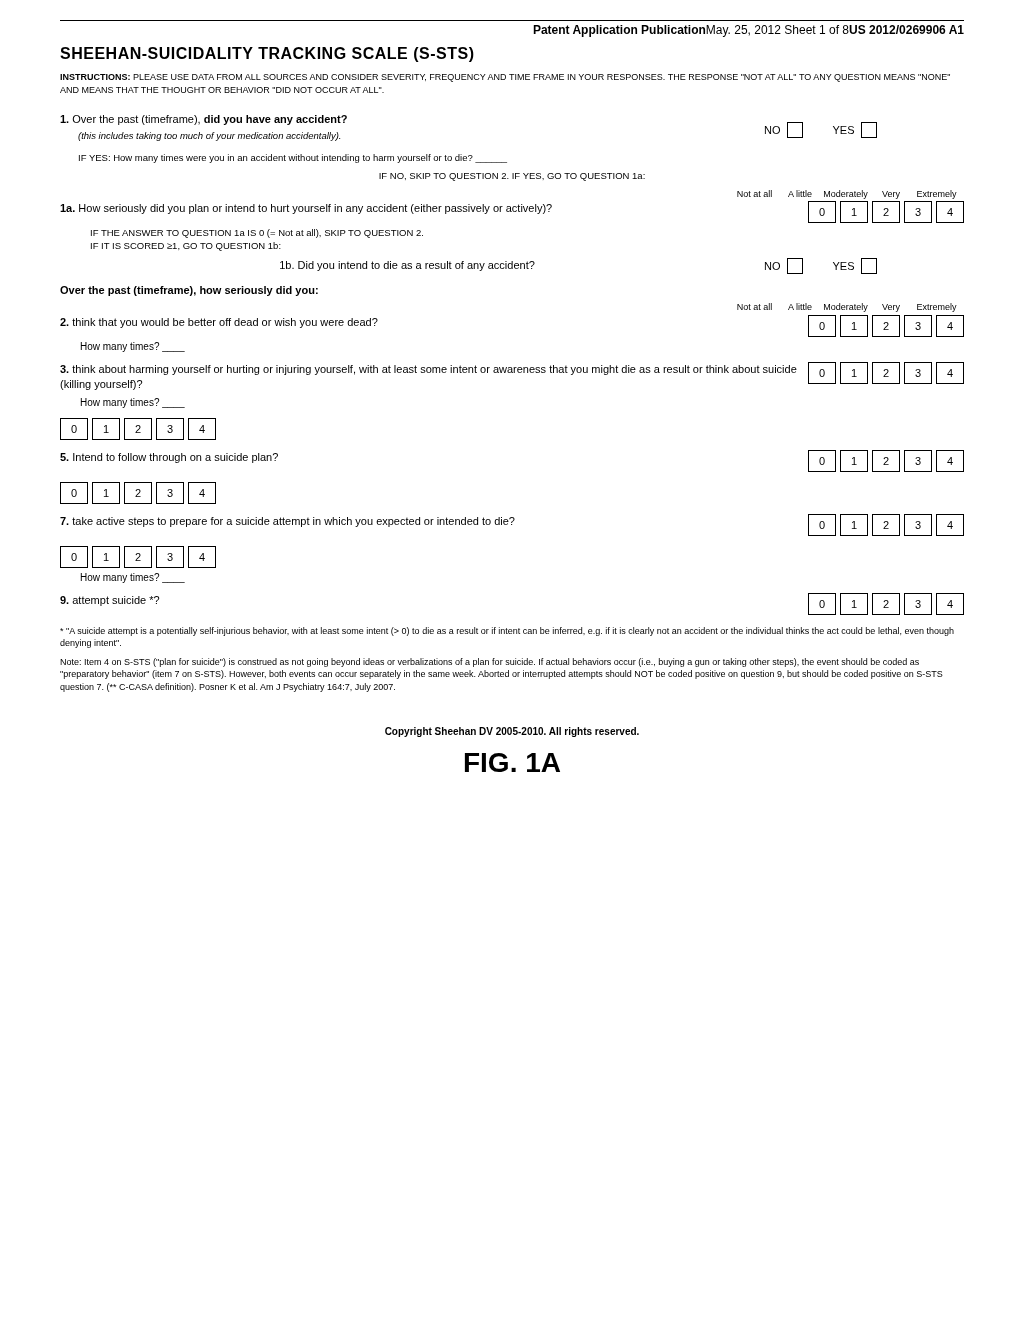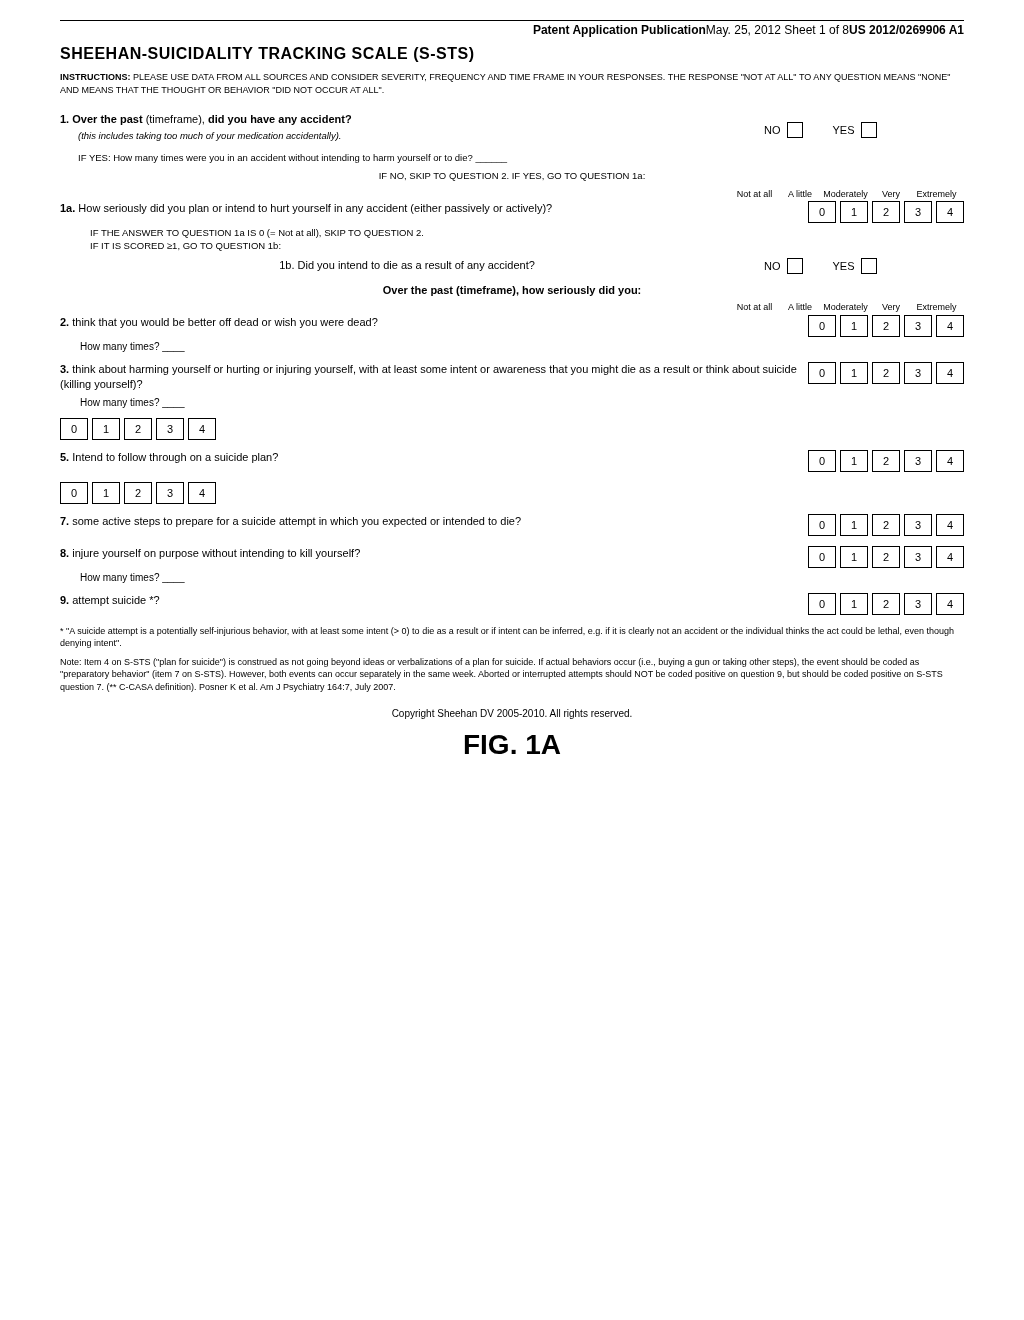--- a/index.html
+++ b/index.html
@@ -131,21 +131,21 @@
 <div class="main-title">SHEEHAN-SUICIDALITY TRACKING SCALE (S-STS)</div>
 
 <div class="instructions">
   <strong>INSTRUCTIONS:</strong><span> PLEASE USE DATA FROM ALL SOURCES AND CONSIDER SEVERITY, FREQUENCY AND TIME FRAME IN YOUR RESPONSES. THE RESPONSE "NOT AT ALL" TO ANY QUESTION MEANS "NONE" AND MEANS THAT THE THOUGHT OR BEHAVIOR "DID NOT OCCUR AT ALL".</span>
 </div>
 
 <div class="question-block">
   <div class="yes-no-row">
     <div class="question-text">
       <span style="font-weight:bold;">1.</span>
-      <span style="font-weight:bold;"> Over the past</span>
+      <span style="font-weight:normal;"> Over the past</span>
       <span> (timeframe),</span>
       <span style="font-weight:bold;"> did you have any accident?</span>
       <div class="sub-text">(this includes taking too much of your medication accidentally).</div>
     </div>
     <div class="yes-no-boxes">
       <div class="yes-no-item">
         <span>NO</span>
         <div class="checkbox-box"></div>
       </div>
       <div class="yes-no-item">
@@ -194,21 +194,21 @@
         <div class="checkbox-box"></div>
       </div>
       <div class="yes-no-item">
         <span>YES</span>
         <div class="checkbox-box"></div>
       </div>
     </div>
   </div>
 </div>
 
-<div style="margin: 10px 0 6px 0; text-align: center;">
+<div style="margin: 10px 0 6px 0;">
   <span class="section-heading">Over the past (timeframe),<span style="font-weight:bold;"> how seriously did you:</span></span>
 </div>
 
 <div style="display:flex; justify-content:flex-end; gap:4px; margin-bottom:2px;">
   <div style="width:55px; font-size:9px; text-align:center; line-height:1.2;">Not at all</div>
   <div style="width:28px; font-size:9px; text-align:center; line-height:1.2;">A little</div>
   <div style="width:55px; font-size:9px; text-align:center; line-height:1.2;">Moderately</div>
   <div style="width:28px; font-size:9px; text-align:center; line-height:1.2;">Very</div>
   <div style="width:55px; font-size:9px; text-align:center; line-height:1.2;">Extremely</div>
 </div>
@@ -284,38 +284,34 @@
       <div class="scale-box">3</div>
       <div class="scale-box">4</div>
     </div>
   </div>
 </div>
 
 <div class="question-block">
   <div class="question-row">
     <div class="question-text">
       <span style="font-weight:bold;">7.</span>
-      <span>some active steps to prepare for a suicide attempt in which you expected or intended to die?</span>
-    </div>
-    <div class="scale-boxes-row" style="gap:4px; align-items:center; flex-shrink:0;">
-      <div class="scale-box">0</div>
-      <div class="scale-box">1</div>
-      <div class="scale-box">2</div>
-      <div class="scale-box">3</div>
-      <div class="scale-box">4</div>
-    </div>
-  </div>
-</div>
-
-<div class="question-block">
-  <div class="question-row">
-    <div class="question-text">
-      <span style="font-weight:bold;">8.</span>
-      <span> injure yourself on purpose without intending to kill yourself?</span>
-    </div>
+      <span>take active steps to prepare for a suicide attempt in which you expected or intended to die?</span>
+    </div>
+    <div class="scale-boxes-row" style="gap:4px; align-items:center; flex-shrink:0;">
+      <div class="scale-box">0</div>
+      <div class="scale-box">1</div>
+      <div class="scale-box">2</div>
+      <div class="scale-box">3</div>
+      <div class="scale-box">4</div>
+    </div>
+  </div>
+</div>
+
+<div class="question-block">
+  <div class="question-row">
     <div class="scale-boxes-row" style="gap:4px; align-items:center; flex-shrink:0;">
       <div class="scale-box">0</div>
       <div class="scale-box">1</div>
       <div class="scale-box">2</div>
       <div class="scale-box">3</div>
       <div class="scale-box">4</div>
     </div>
   </div>
   <div class="how-many">How many times? ____</div>
 </div>
@@ -336,14 +332,14 @@
   </div>
 </div>
 
 <div class="footnote">
   <span>* "A suicide attempt is a potentially self-injurious behavior, with at least some intent (&gt; 0) to die as a result or if intent can be inferred, e.g. if it is clearly not an accident or the individual thinks the act could be lethal, even though denying intent".</span>
 </div>
 <div class="footnote" style="margin-top:6px;">
   <span>Note: Item 4 on S-STS ("plan for suicide") is construed as not going beyond ideas or verbalizations of a plan for suicide. If actual behaviors occur (i.e., buying a gun or taking other steps), the event should be coded as "preparatory behavior" (item 7 on S-STS). However, both events can occur separately in the same week. Aborted or interrupted attempts should NOT be coded positive on question 9, but should be coded positive on S-STS question 7. (** C-CASA definition). Posner K et al. Am J Psychiatry 164:7, July 2007.</span>
 </div>
 
-<div class="copyright" style="margin-top:14px;">Copyright Sheehan DV 2005-2010.  All rights reserved.</div>
+<div class="copyright" style="margin-top:32px;font-weight:bold;">Copyright Sheehan DV 2005-2010.  All rights reserved.</div>
 <div class="fig-label">FIG. 1A</div>
 
 </body></html>

